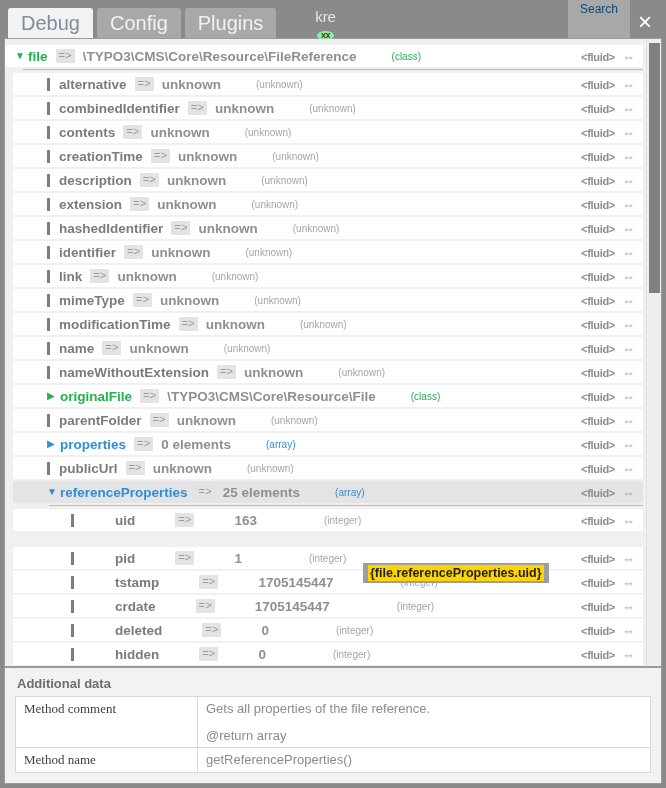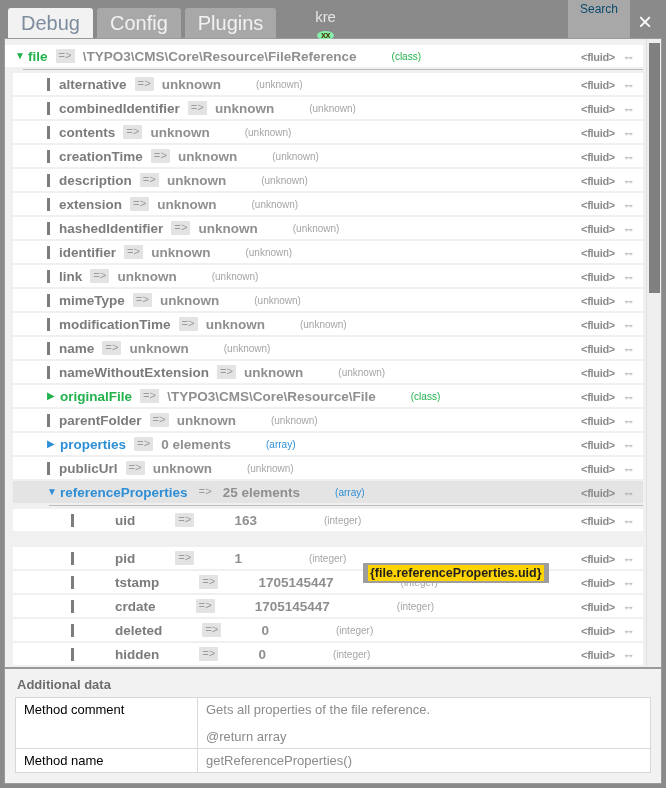--- a/index.html
+++ b/index.html
@@ -149,21 +149,21 @@
     margin:0 0 5px 2px;font-size:13px;color:#6d6d6d;font-weight:bold;
   }
   table.adt{
     width:100%;border-collapse:collapse;background:#ffffff;
     table-layout:fixed;
   }
   table.adt td{
     border:1px solid #d8d8d8;padding:4px 8px;
     font-size:13px;color:#8b8b8b;vertical-align:top;
   }
-  table.adt td.lab{width:165px;color:#000000;}
+  table.adt td.lab{width:165px;color:#404040;font-family:Liberation Serif, serif;}
   table.adt td p{margin:0 0 12px 0;}
   table.adt td p:last-child{margin-bottom:0;}
 </style>
 </head>
 <body>
 
 <div class="krexx-window">
 
   <div class="titlebar">
     <div id="tabs-host" style="display:flex;align-items:center;">

